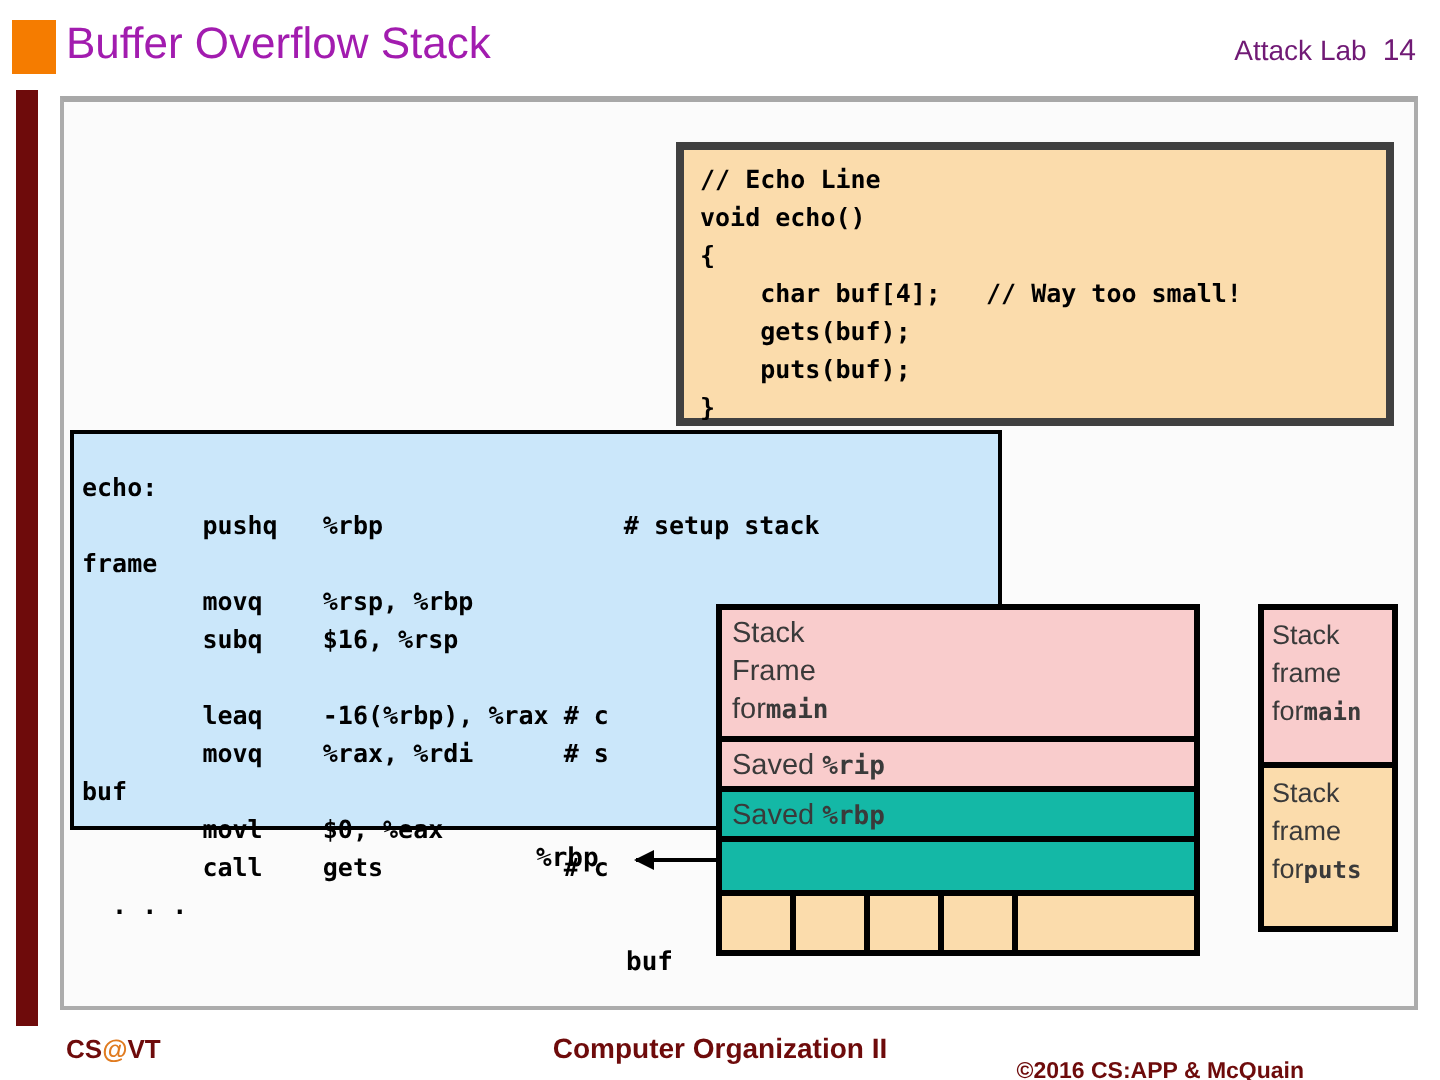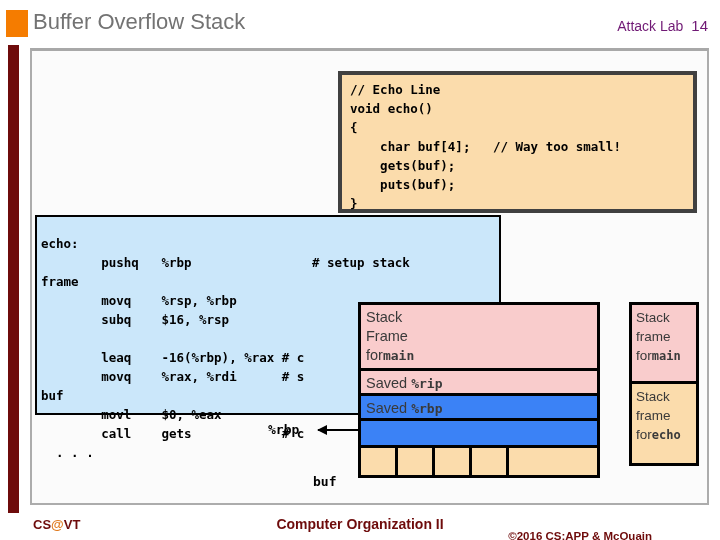--- a/index.html
+++ b/index.html
@@ -39,21 +39,21 @@
     position: absolute;
     left: 8px; top: 505px;
     width: 11px; height: 8px;
     background: #6E0B0B;
   }
 
   #title {
     position: absolute;
     left: 33px; top: 9px;
     font-size: 22px;
-    color: #737373;
+    color: #a21caf;
     font-family: "Liberation Sans", sans-serif;
     letter-spacing: 0px;
     white-space: nowrap;
   }
   #header-right {
     position: absolute;
     right: 12px; top: 17px;
     font-size: 14px;
     color: #701a75;
     white-space: nowrap;
@@ -152,21 +152,21 @@
     box-sizing: border-box;
     font-family: "Liberation Sans", sans-serif;
     font-size: 14.5px;
     color: #3a3a3a;
     padding: 1px 0 0 5px;
     position: relative;
     white-space: nowrap;
   }
   .srow:last-child { border-bottom: none; }
   .srow.pink  { background: #F9CCCC; }
-  .srow.peach { background: #3b82f6; }
+  .srow.peach { background: #14b8a6; }
   .srow .mono {
     font-family: "DejaVu Sans Mono", monospace;
     font-size: 13px;
     font-weight: bold;
     color: #3a3a3a;
   }
   #row-main   { height: 66px; line-height: 19px; padding-top: 3px; }
   #row-rip    { height: 25px; line-height: 22px; }
   #row-rbp    { height: 25px; line-height: 22px; }
   #row-gap    { height: 27px; }
@@ -324,21 +324,21 @@
 
   <div id="legend">
     <div class="lrow" id="legend-main">
       <div>Stack</div>
       <div>frame</div>
       <div><span>for</span><span class="mono">main</span></div>
     </div>
     <div class="lrow" id="legend-echo">
       <div>Stack</div>
       <div>frame</div>
-      <div><span>for</span><span class="mono">echo</span></div>
+      <div><span>for</span><span class="mono">puts</span></div>
     </div>
   </div>
 
   <div id="footer">
     <div id="brand"><span>CS</span><span class="at">@</span><span>VT</span></div>
     <div id="footer-center">Computer Organization II</div>
     <div id="footer-right">©2016 CS:APP &amp; McQuain</div>
   </div>
 
 </div>

